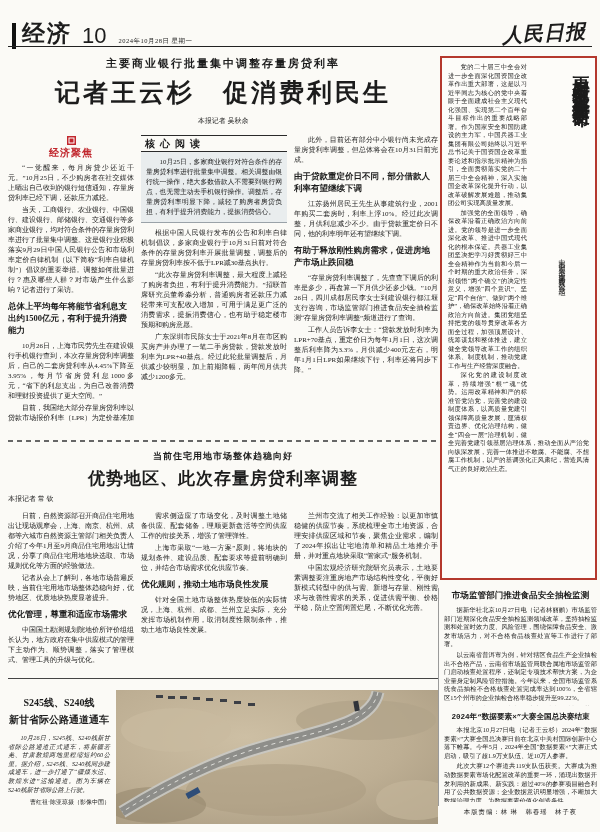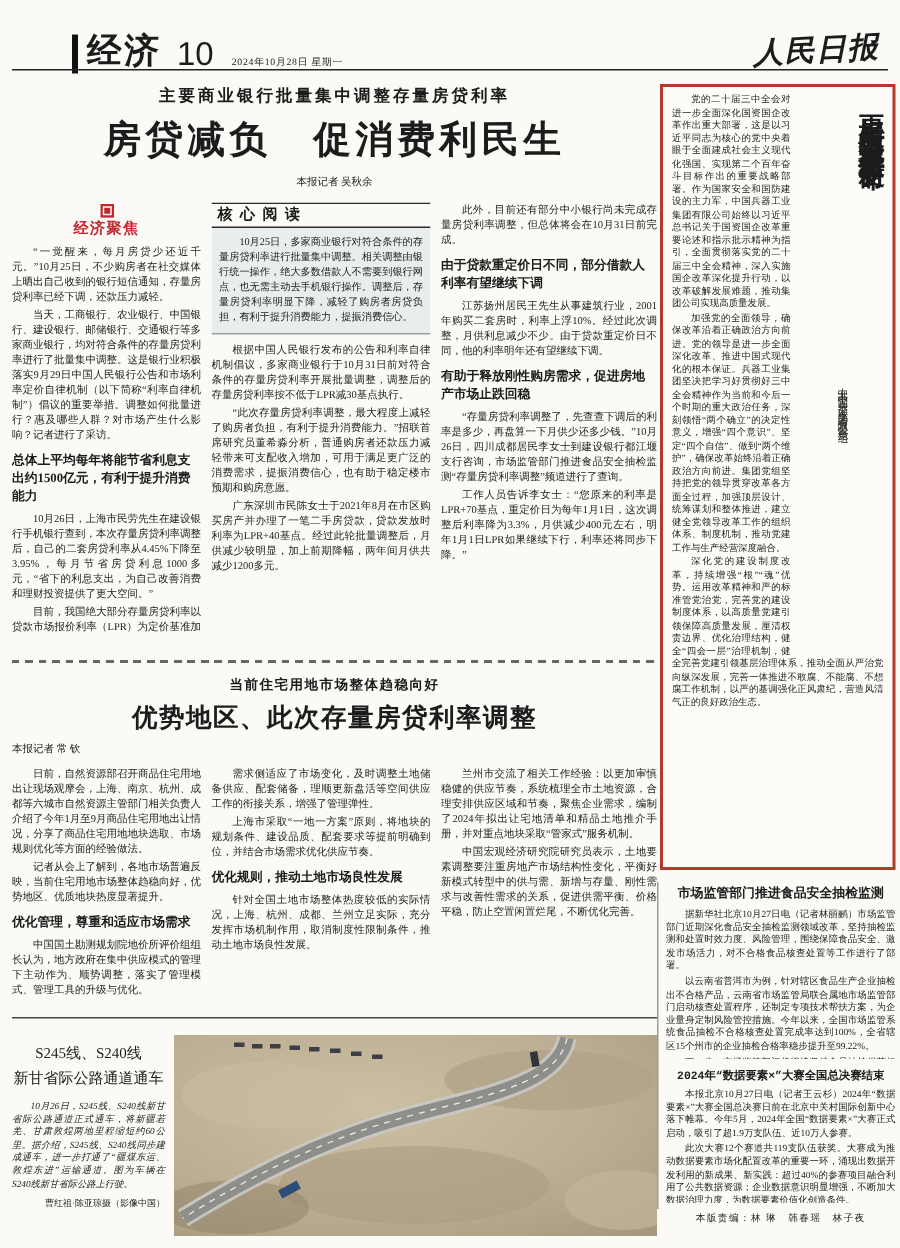--- a/index.html
+++ b/index.html
@@ -1,19 +1,19 @@
 <!DOCTYPE html>
 <html><head>
 <meta charset="utf-8">
 <style>
   html,body{margin:0;padding:0;}
   .page{position:relative;width:600px;height:832px;background:#fbfaf6;overflow:hidden;
         font-family:"Liberation Serif","DejaVu Serif",serif;color:#1c1c1c;}
   
-  .hdr{position:absolute;left:12px;top:18px;display:flex;align-items:flex-end;margin-left:36px;}
+  .hdr{position:absolute;left:12px;top:18px;display:flex;align-items:flex-end;}
   .hdr .bar{width:4px;height:26px;background:#111;margin-right:6px;}
   .hdr .sec{font-size:23px;font-weight:bold;letter-spacing:2px;}
   .hdr .pn{font-size:22px;margin-left:10px;font-family:Liberation Sans, sans-serif;}
   .hdr .date{font-size:6.5px;margin-left:12px;margin-bottom:3px;color:#222;letter-spacing:.5px;}
   .masthead{position:absolute;right:14px;top:20px;font-size:20px;font-weight:bold;
             font-style:italic;transform:rotate(-3deg);letter-spacing:1px;}
   .rule-top{position:absolute;left:8px;top:46px;width:584px;border-top:1.3px solid #222;}
   
   p{margin:0 0 2px 0;text-align:justify;text-indent:2em;}
   .cols{display:flex;margin-top:9px;overflow:hidden;}
@@ -43,21 +43,21 @@
   .land{position:absolute;left:8px;top:450px;width:430px;}
   .land .kicker{text-align:center;font-size:9px;font-weight:bold;letter-spacing:1px;}
   .land .headline{text-align:center;font-size:17px;font-weight:900;letter-spacing:1px;margin-top:4px;}
   .land .byline{text-align:left;font-size:7px;margin-top:4px;}
   .land .cols{height:158px;gap:7px;margin-top:7px;}
   .land .col{font-size:7px;line-height:10px;}
   .land .c1{width:126px;}.land .c2{width:146px;}.land .c3{width:144px;}
   
   .photo-block{position:absolute;left:8px;top:690px;width:430px;height:138px;display:flex;gap:6px;}
   .cap{width:102px;}
-  .cap .t{font-size:10px;font-weight:normal;text-align:center;line-height:17px;margin-top:4px;}
+  .cap .t{font-size:10px;font-weight:bold;text-align:center;line-height:17px;margin-top:4px;}
   .cap .b{font-size:6.2px;line-height:8.6px;font-style:italic;margin-top:6px;text-align:justify;text-indent:2em;}
   .cap .cr{font-size:6px;text-align:right;margin-top:4px;}
   .photo{width:322px;height:134px;flex:none;}
   
   .redbox{position:absolute;left:440px;top:56px;width:157px;height:524px;box-sizing:border-box;
           border:2px solid #b4382d;background:#fdfcf9;padding:5px 6px;}
   .rb-float{float:right;width:58px;height:372px;display:flex;flex-direction:row-reverse;
             justify-content:flex-start;gap:5px;padding-left:4px;}
   .rb-title{writing-mode:vertical-rl;font-size:17.5px;font-weight:900;letter-spacing:2.5px;line-height:1;}
   .rb-byline{writing-mode:vertical-rl;font-size:7px;letter-spacing:2px;margin-top:190px;color:#222;}
@@ -81,21 +81,21 @@
     <div class="bar"></div>
     <div class="sec">经济</div>
     <div class="pn">10</div>
     <div class="date">2024年10月28日 星期一</div>
   </div>
   <div class="masthead">人民日报</div>
   <div class="rule-top"></div>
 
   <div class="lead">
     <div class="kicker">主要商业银行批量集中调整存量房贷利率</div>
-    <div class="headline">房贷减负　促消费利民生</div>
+    <div class="headline">记者王云杉　促消费利民生</div>
     <div class="byline">本报记者 吴秋余</div>
     <div class="cols">
       <div class="col c1">
         <div class="badge">
           <span class="bicon"></span>
           <span class="btxt">经济聚焦</span>
         </div>
         <p>“一觉醒来，每月房贷少还近千元。”10月25日，不少购房者在社交媒体上晒出自己收到的银行短信通知，存量房贷利率已经下调，还款压力减轻。</p>
         <p>当天，工商银行、农业银行、中国银行、建设银行、邮储银行、交通银行等多家商业银行，均对符合条件的存量房贷利率进行了批量集中调整。这是银行业积极落实9月29日中国人民银行公告和市场利率定价自律机制（以下简称“利率自律机制”）倡议的重要举措。调整如何批量进行？惠及哪些人群？对市场产生什么影响？记者进行了采访。</p>
         <div class="subhead">总体上平均每年将能节省利息支出约1500亿元，有利于提升消费能力</div>
@@ -110,21 +110,21 @@
         <p>根据中国人民银行发布的公告和利率自律机制倡议，多家商业银行于10月31日前对符合条件的存量房贷利率开展批量调整，调整后的存量房贷利率按不低于LPR减30基点执行。</p>
         <p>“此次存量房贷利率调整，最大程度上减轻了购房者负担，有利于提升消费能力。”招联首席研究员董希淼分析，普通购房者还款压力减轻带来可支配收入增加，可用于满足更广泛的消费需求，提振消费信心，也有助于稳定楼市预期和购房意愿。</p>
         <p>广东深圳市民陈女士于2021年8月在市区购买房产并办理了一笔二手房贷款，贷款发放时利率为LPR+40基点。经过此轮批量调整后，月供减少较明显，加上前期降幅，两年间月供共减少1200多元。</p>
       </div>
       <div class="col c3">
         <p>此外，目前还有部分中小银行尚未完成存量房贷利率调整，但总体将会在10月31日前完成。</p>
         <div class="subhead">由于贷款重定价日不同，部分借款人利率有望继续下调</div>
         <p>江苏扬州居民王先生从事建筑行业，2001年购买二套房时，利率上浮10%。经过此次调整，月供利息减少不少。由于贷款重定价日不同，他的利率明年还有望继续下调。</p>
         <div class="subhead">有助于释放刚性购房需求，促进房地产市场止跌回稳</div>
         <p>“存量房贷利率调整了，先查查下调后的利率是多少，再盘算一下月供少还多少钱。”10月26日，四川成都居民李女士到建设银行都江堰支行咨询，市场监管部门推进食品安全抽检监测“存量房贷利率调整”频道进行了查询。</p>
-        <p>工作人员告诉李女士：“您原来的利率是LPR+70基点，重定价日为每年1月1日，这次调整后利率降为3.3%，月供减少400元左右，明年1月1日LPR如果继续下行，利率还将同步下降。”</p>
+        <p>工作人员告诉李女士：“贷款发放时利率为LPR+70基点，重定价日为每年1月1日，这次调整后利率降为3.3%，月供减少400元左右，明年1月1日LPR如果继续下行，利率还将同步下降。”</p>
       </div>
     </div>
   </div>
 
   <div class="dashed-sep"></div>
 
   <div class="land">
     <div class="kicker">当前住宅用地市场整体趋稳向好</div>
     <div class="headline">优势地区、此次存量房贷利率调整</div>
     <div class="byline">本报记者 常 钦</div>

